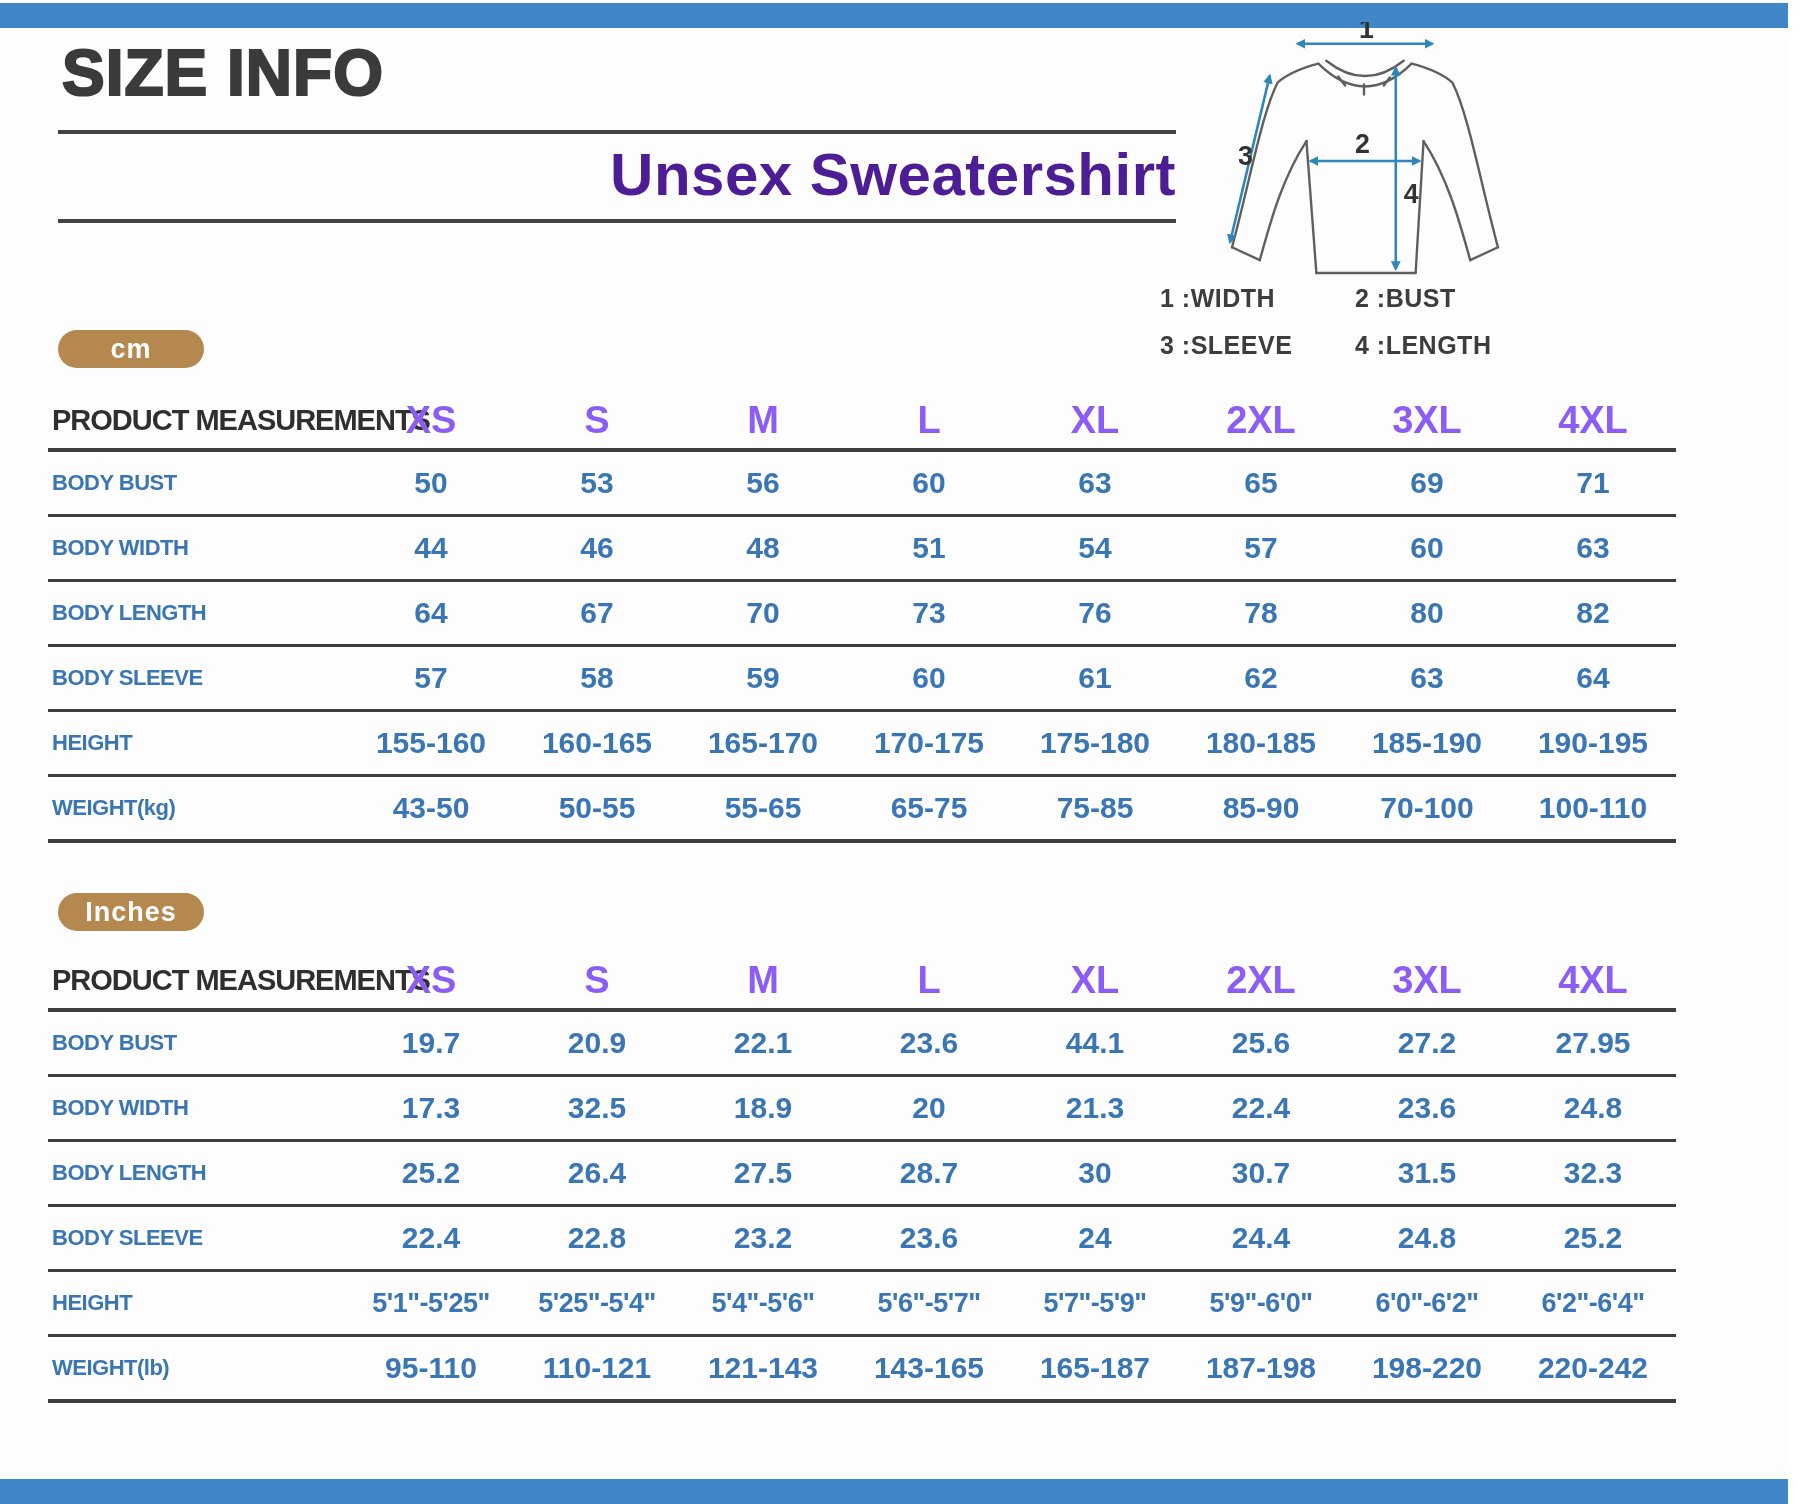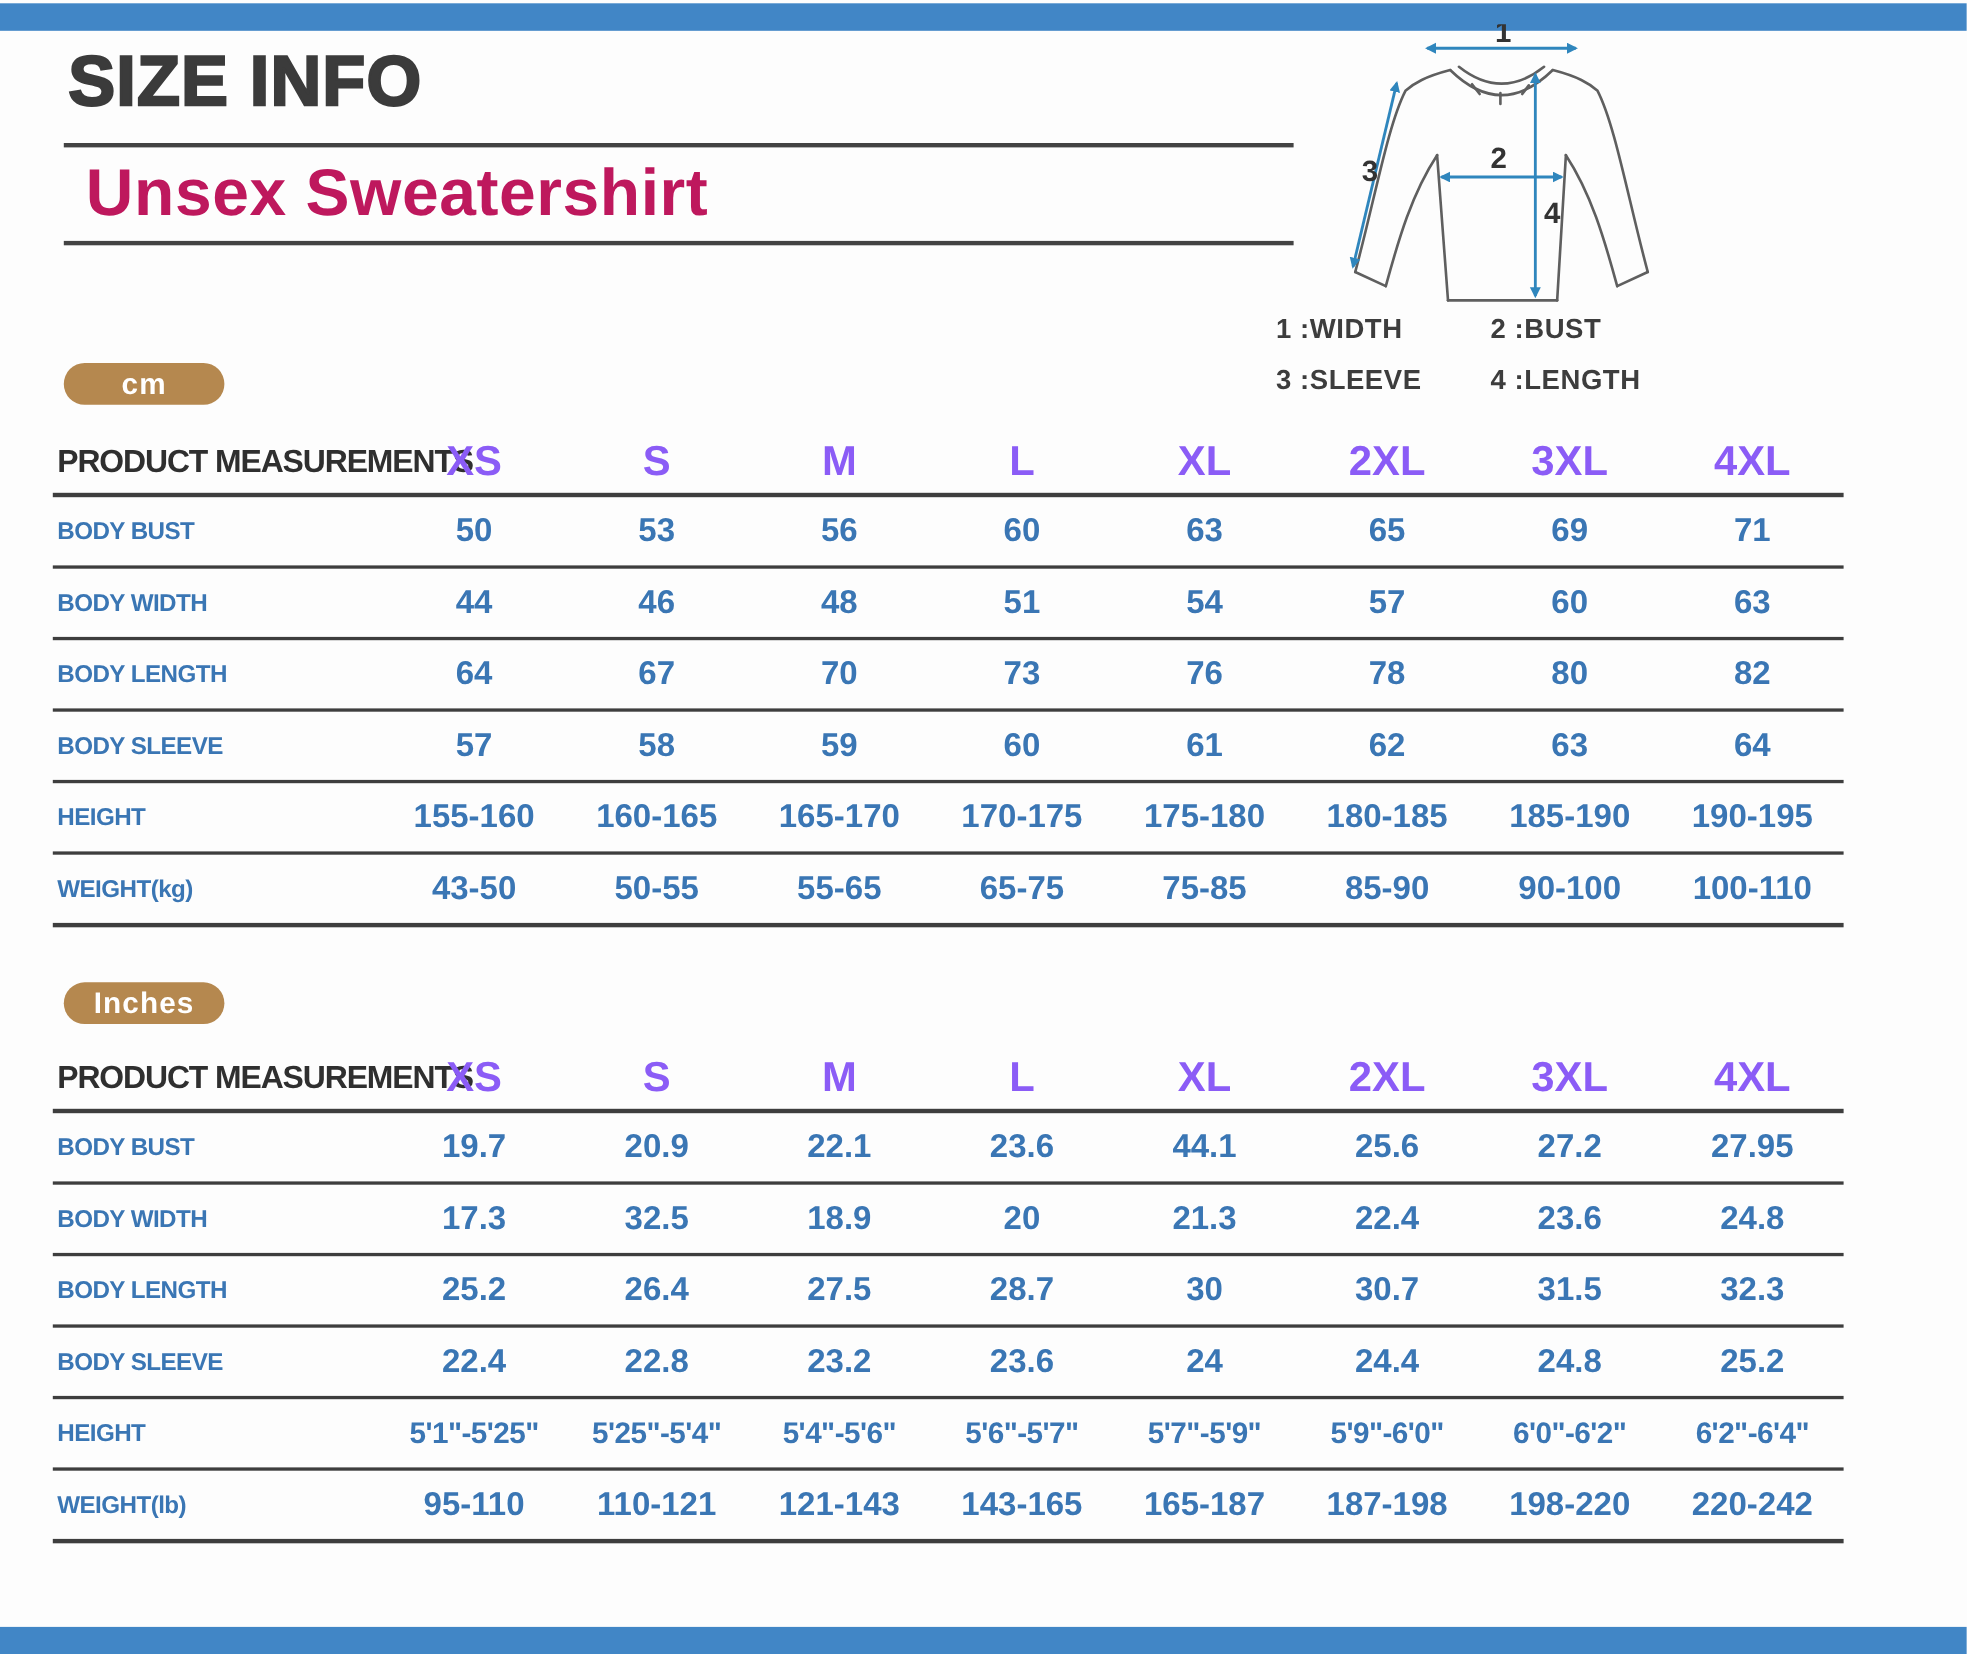--- a/index.html
+++ b/index.html
@@ -16,21 +16,21 @@
   .title {
     position:absolute; left:62px; top:36px; margin:0;
     font-size:64px; font-weight:bold; color:#3b3b3b;
     letter-spacing:1px; -webkit-text-stroke:2.2px #3b3b3b;
   }
   .subtitle-box {
     position:absolute; left:58px; top:130px; width:1118px;
     border-top:4px solid #434343; border-bottom:4px solid #434343;
     padding:6px 0 10px 20px; box-sizing:border-box;
   }
-  .subtitle { margin:0; font-size:60px; font-weight:bold; color:#be185d; letter-spacing:0.5px; }
+  .subtitle { margin:0; font-size:60px; font-weight:bold; color:#4c1d95; letter-spacing:0.5px;text-align:right; }
 
   .diagram { position:absolute; left:1130px; top:22px; width:470px; }
   .legend {
     display:grid; grid-template-columns:195px auto; row-gap:18px;
     padding-left:30px; font-size:25px; font-weight:bold; color:#3d3d3d; letter-spacing:0.5px;
   }
 
   .badge {
     position:absolute; left:58px; width:146px; height:38px;
     background:var(--badge-tan); border-radius:19px;
@@ -189,21 +189,21 @@
         <div class="cell value-cell">190-195</div>
       </div>
       <div class="trow">
         <div class="cell label-cell">WEIGHT(kg)</div>
         <div class="cell value-cell">43-50</div>
         <div class="cell value-cell">50-55</div>
         <div class="cell value-cell">55-65</div>
         <div class="cell value-cell">65-75</div>
         <div class="cell value-cell">75-85</div>
         <div class="cell value-cell">85-90</div>
-        <div class="cell value-cell">90-100</div>
+        <div class="cell value-cell">70-100</div>
         <div class="cell value-cell">100-110</div>
       </div>
     </div>
 
   <div class="badge" id="badge-in">Inches</div>
   <div class="stable" id="size-table-1">
       <div class="trow thead">
         <div class="cell label-cell header-label">PRODUCT MEASUREMENTS</div>
         <div class="cell size-cell">XS</div>
         <div class="cell size-cell">S</div>

